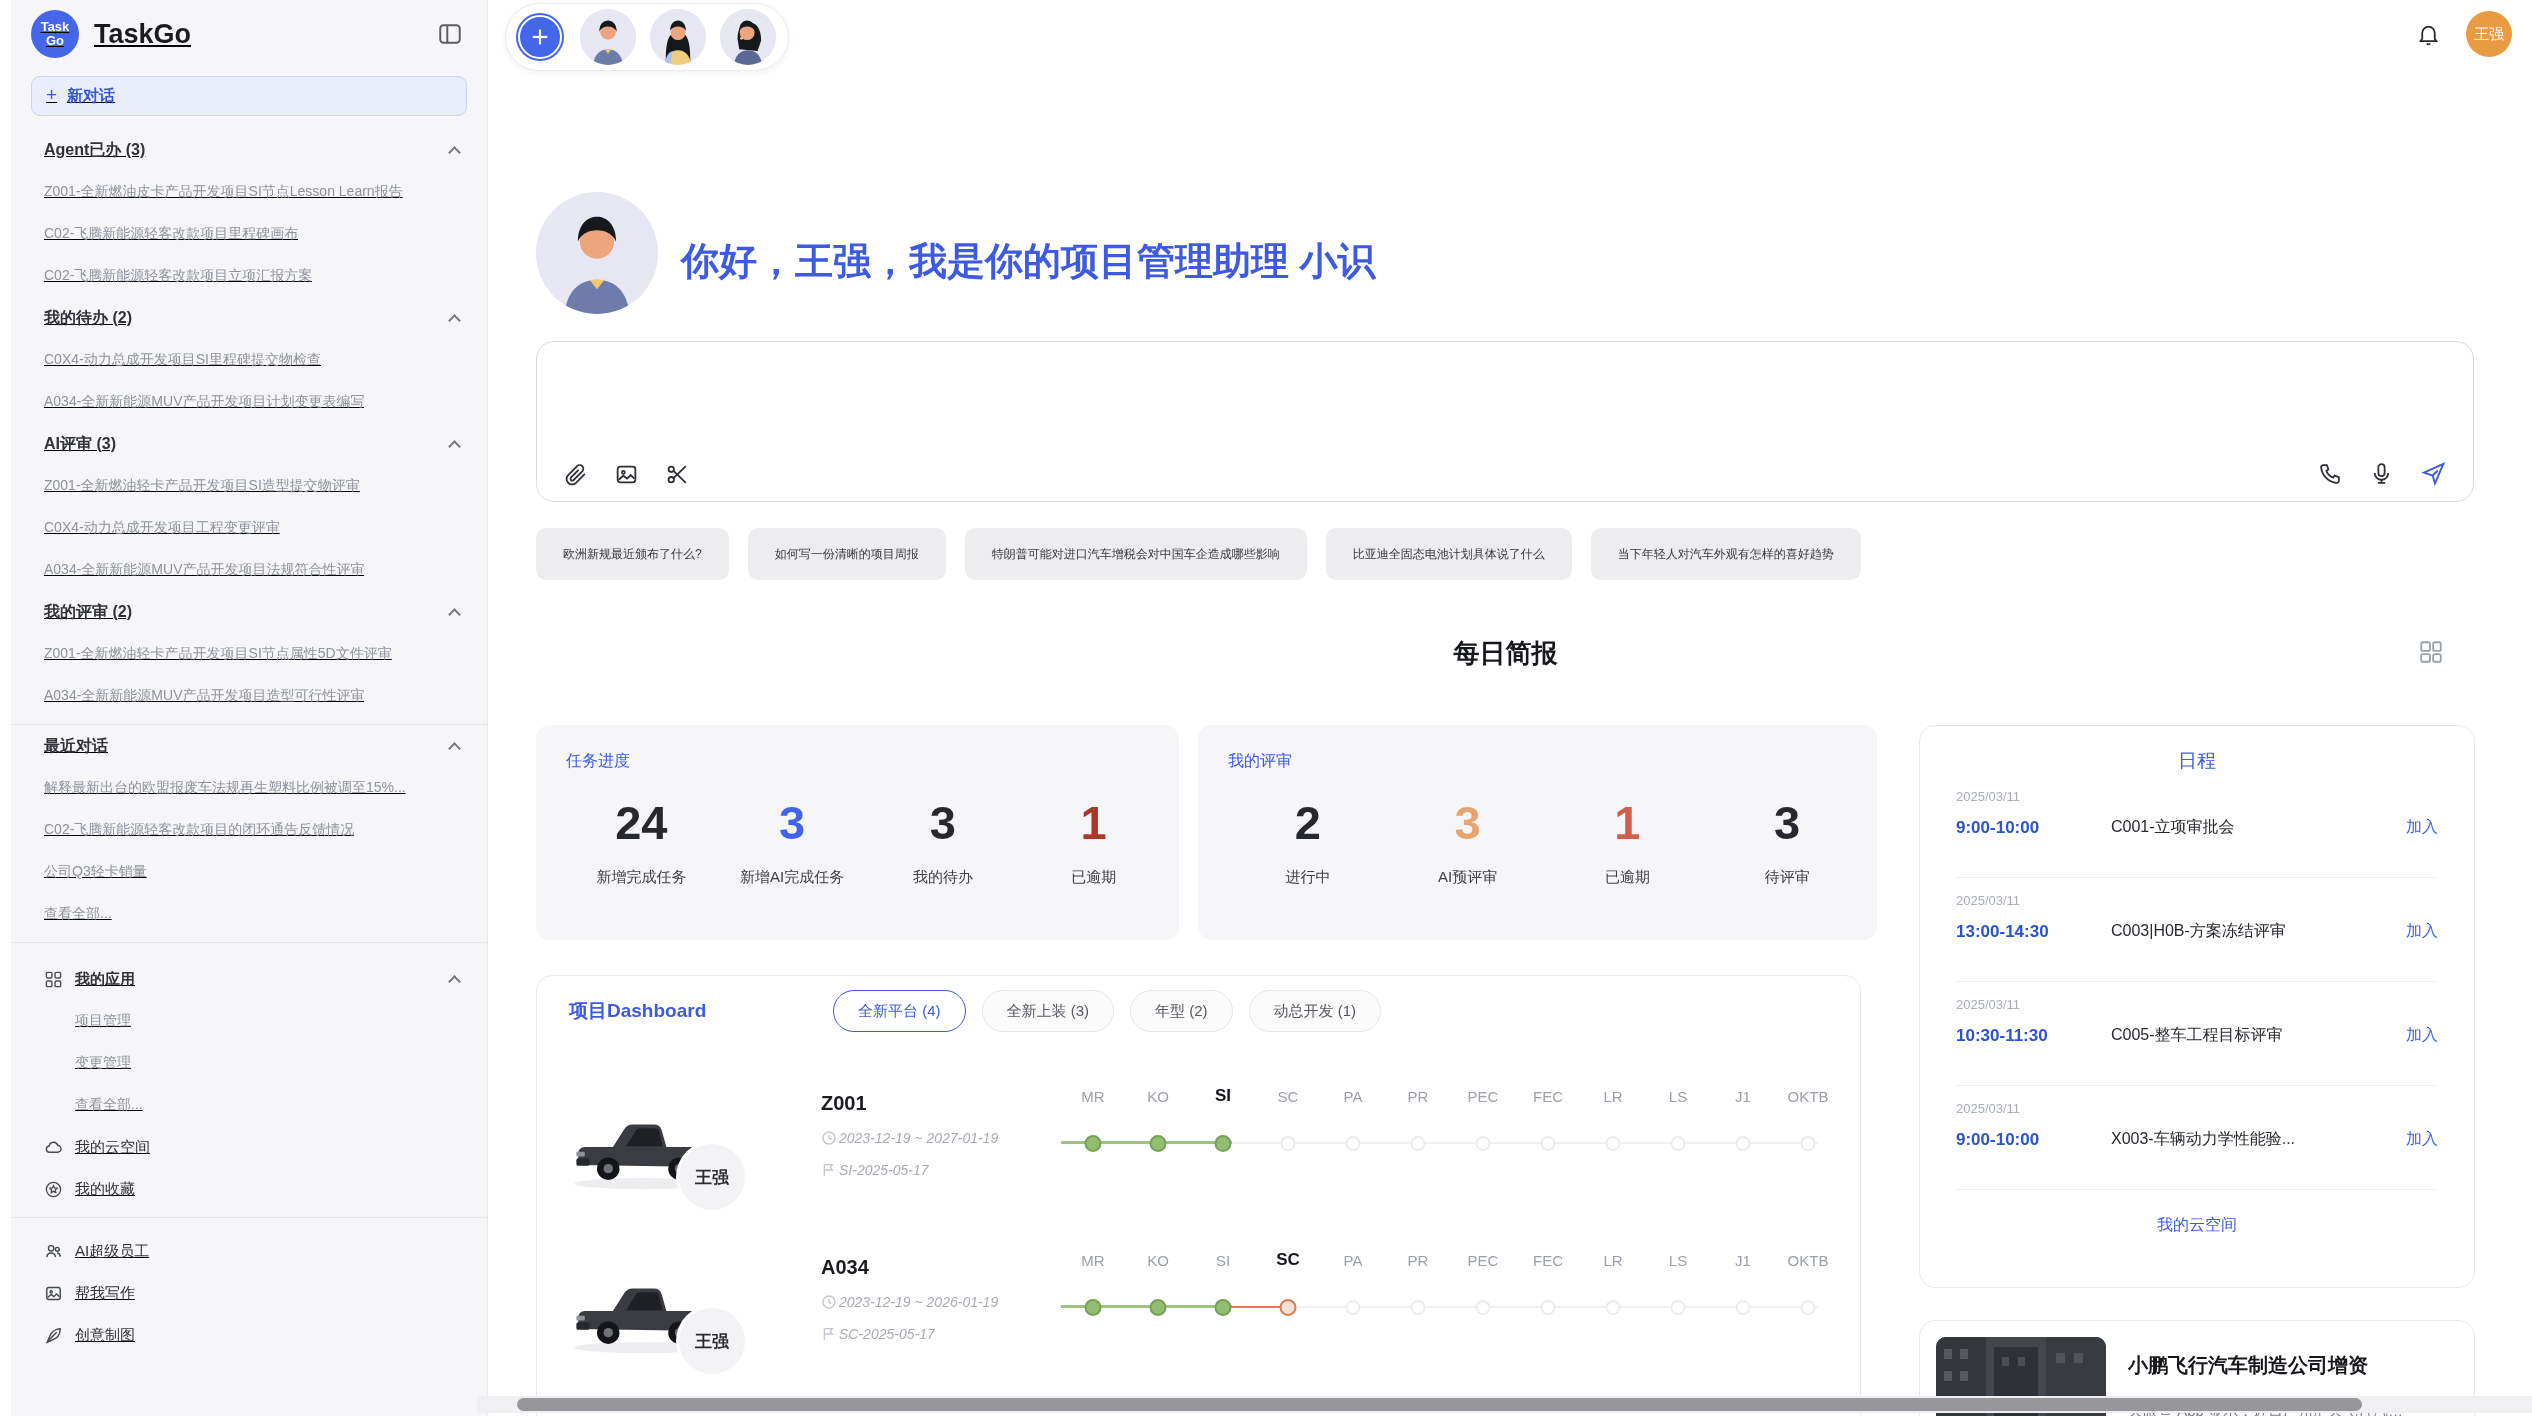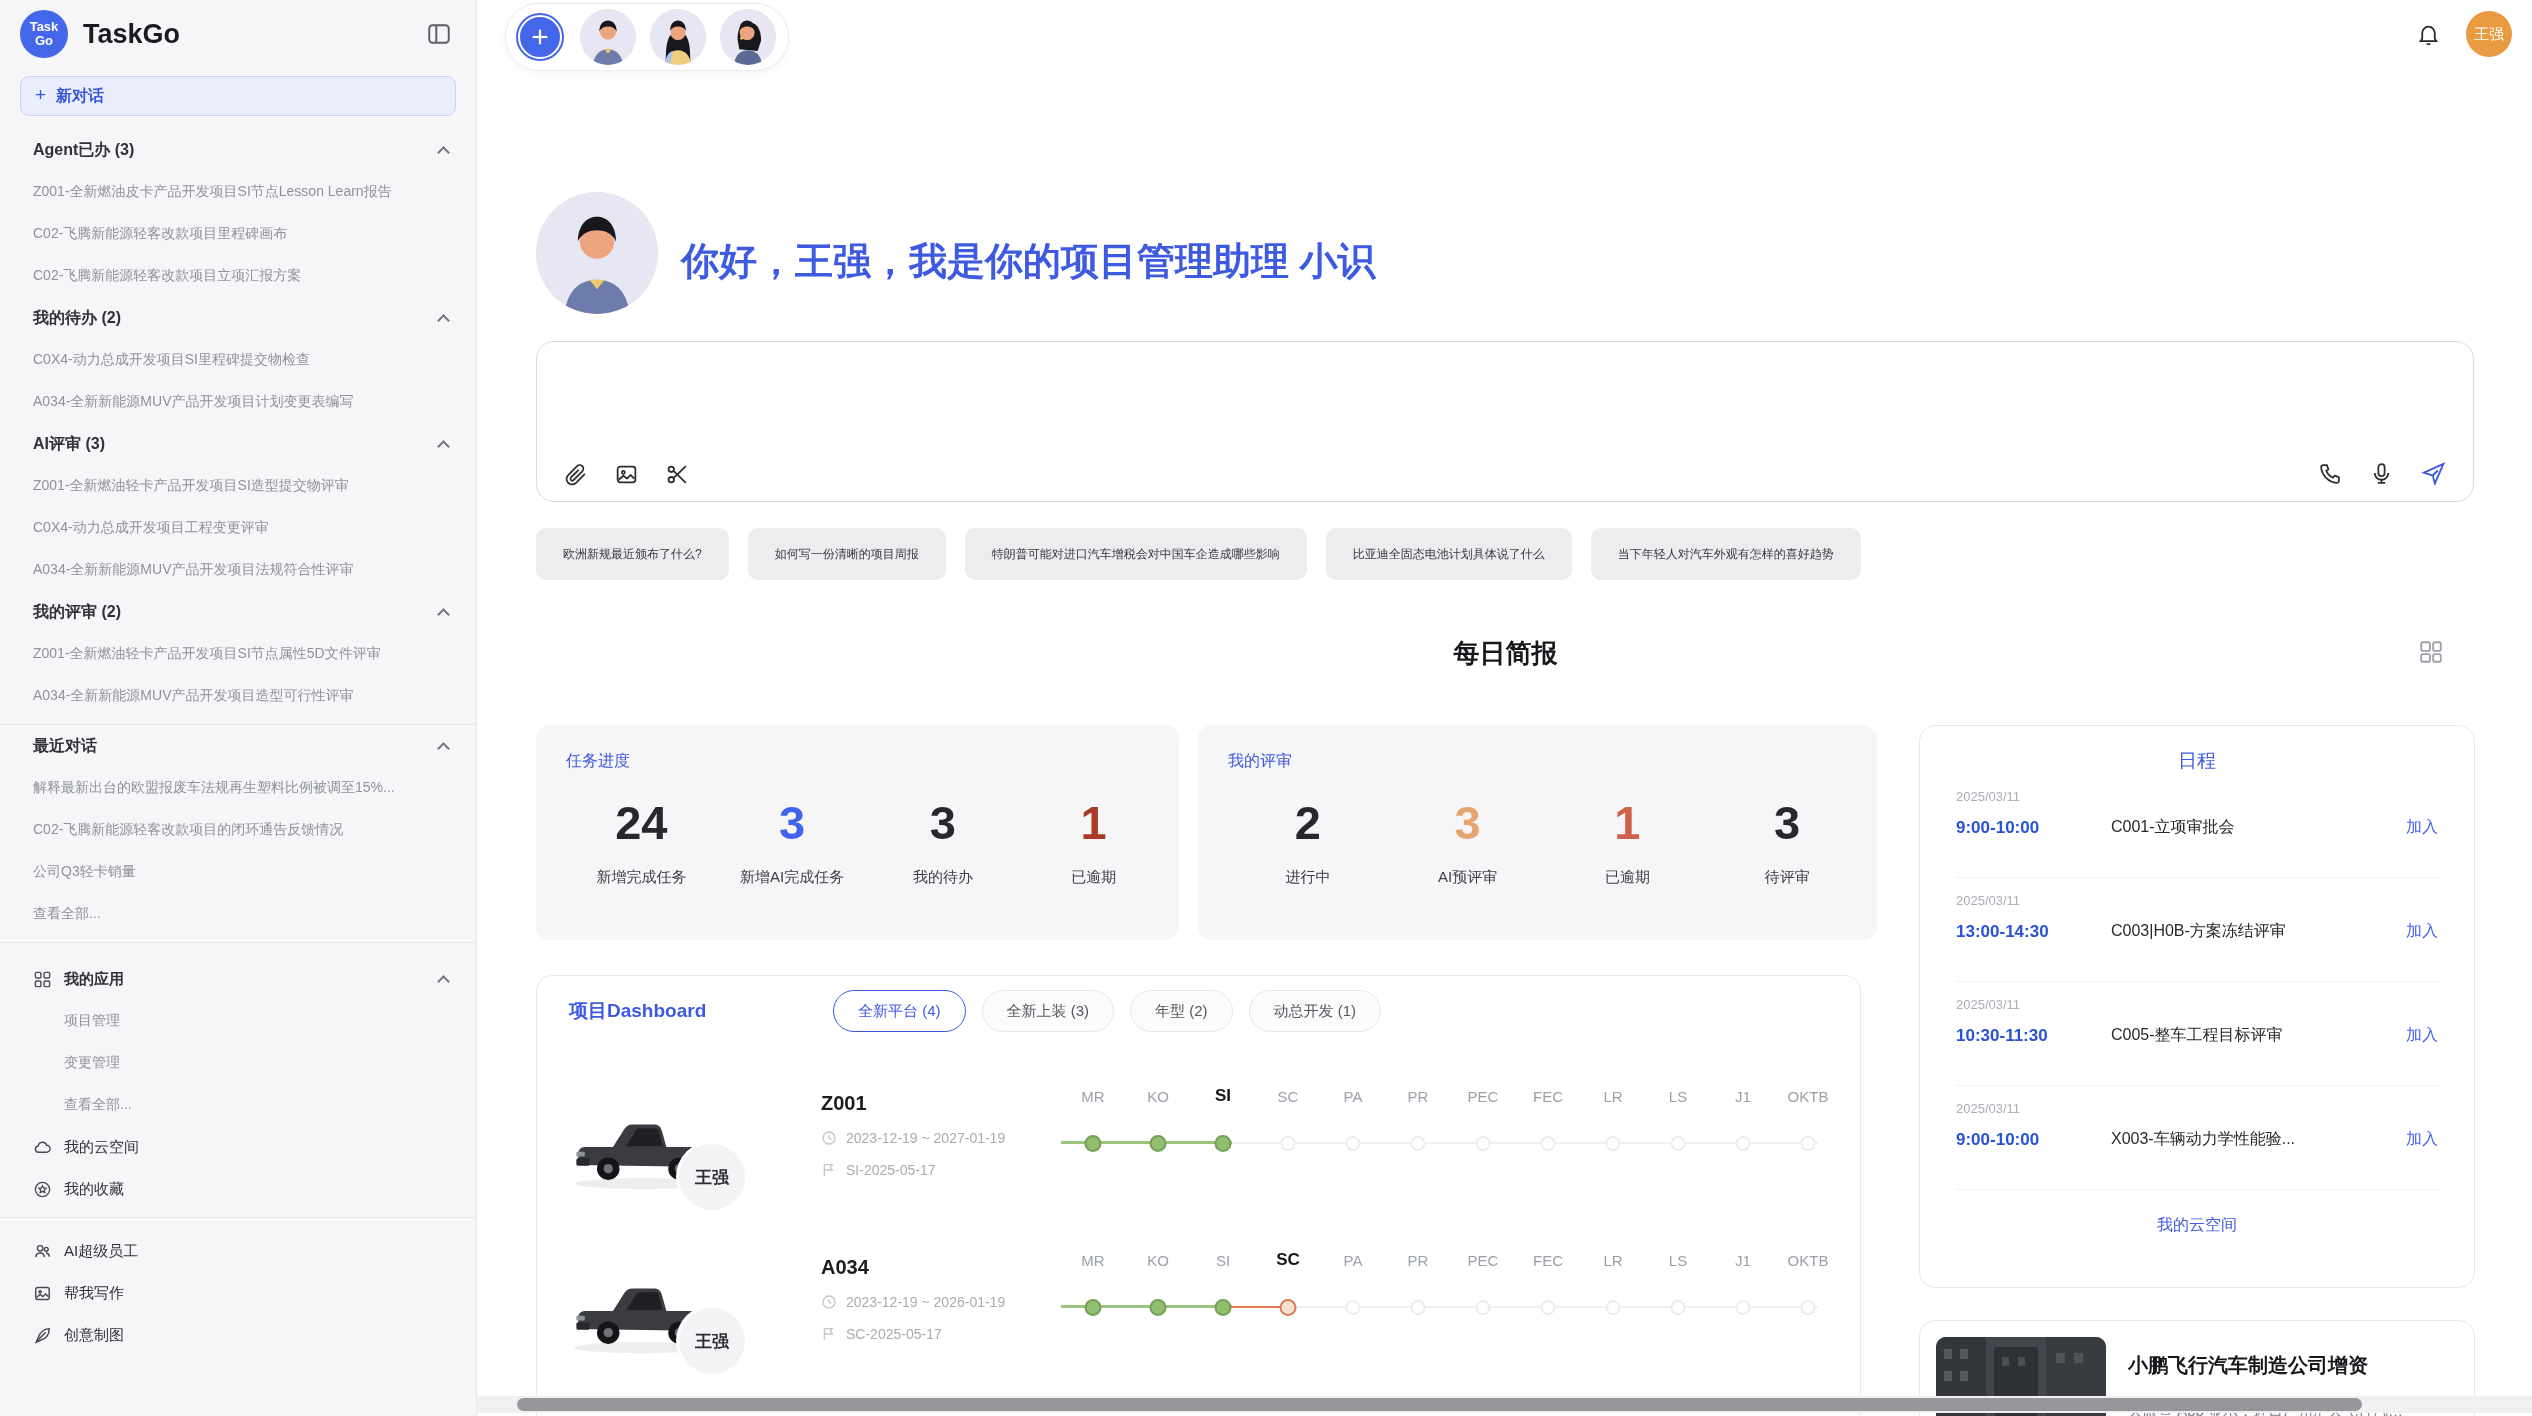--- a/index.html
+++ b/index.html
@@ -1,20 +1,20 @@
 <!DOCTYPE html>
 <html><head>
 <meta charset="utf-8">
 <style>
   html,body{margin:0;padding:0;background:#fff;}
   *{box-sizing:border-box;font-family:"Liberation Sans","DejaVu Sans",sans-serif;}
   #app{position:relative;width:2532px;height:1416px;overflow:hidden;background:#fff;}
 
   
-  .sidebar{position:absolute;left:0;top:0;width:477px;height:1416px;background:#f6f6f8;border-right:1px solid #e9e9ec;overflow:hidden;}
+  .sidebar{position:absolute;left:11px;top:0;width:477px;height:1416px;background:#f6f6f8;border-right:1px solid #e9e9ec;overflow:hidden;text-decoration:underline;}
   .side-head{display:flex;align-items:center;height:68px;padding:0 24px 0 20px;}
   .logo-circle{width:48px;height:48px;border-radius:50%;background:#4466e8;color:#fff;display:flex;flex-direction:column;align-items:center;justify-content:center;font-size:13px;line-height:14px;font-weight:600;}
   .app-title{margin-left:15px;font-size:27px;font-weight:700;color:#1a1b1f;flex:1;}
   .panel-icon{width:26px;height:26px;color:#5a5d64;cursor:pointer;}
   .new-chat{margin:8px 20px 0 20px;height:40px;border-radius:9px;background:#eaedfb;border:1px solid #c9d2f7;display:flex;align-items:center;padding:0 14px;color:#3a57d7;font-size:16px;font-weight:600;cursor:pointer;}
   .new-chat .plus-g{font-size:19px;font-weight:400;margin-right:10px;margin-top:-2px;}
   .side-list{margin-top:13px;}
   .sec-h{height:42px;display:flex;align-items:center;justify-content:space-between;padding:0 28px 0 33px;font-size:16px;font-weight:600;color:#303238;cursor:pointer;}
   .chev{width:9px;height:9px;border-left:2px solid #73767d;border-top:2px solid #73767d;transform:rotate(45deg);margin-top:4px;flex:none;}
   .sec-i{height:42px;display:flex;align-items:center;padding:0 20px 0 33px;font-size:14px;color:#8e929b;white-space:nowrap;overflow:hidden;text-overflow:ellipsis;cursor:pointer;}
@@ -69,21 +69,21 @@
   .dash-card{position:absolute;left:0;top:975px;width:1325px;height:520px;background:#fff;border:1px solid #e9e9ec;border-radius:16px;}
   .dash-title{position:absolute;left:32px;top:22px;font-size:19px;font-weight:600;color:#3d5ae1;}
   .dash-tabs{position:absolute;left:296px;top:14px;display:flex;gap:16px;}
   .tab{height:42px;border-radius:21px;display:flex;align-items:center;padding:0 24px;font-size:15px;border:1.5px solid #e7e7ea;color:#55585e;background:#fbfbfc;white-space:nowrap;cursor:pointer;}
   .tab.active{border-color:#3d5ae1;color:#3d5ae1;background:#fff;}
   .proj-row{position:absolute;left:0;width:100%;height:164px;cursor:pointer;}
   .proj-row.r0{top:110px;} .proj-row.r1{top:274px;}
   .car{position:absolute;left:30px;top:12px;width:150px;height:100px;}
   .owner-badge{position:absolute;left:142px;top:58px;width:66px;height:66px;border-radius:50%;background:#f3f3f5;box-shadow:0 0 0 3px #fff;display:flex;align-items:center;justify-content:center;font-size:17px;font-weight:600;color:#2a2c31;}
   .proj-name{position:absolute;left:284px;top:6px;font-size:20px;font-weight:700;color:#1b1c20;}
-  .proj-meta{position:absolute;left:284px;display:flex;align-items:center;gap:9px;font-size:14px;color:#a8abb2;white-space:nowrap;}
+  .proj-meta{position:absolute;left:284px;display:flex;align-items:center;gap:2px;font-size:14px;color:#a8abb2;white-space:nowrap;font-style:italic;}
   .proj-meta.d{top:44px;} .proj-meta.f{top:76px;}
   .proj-meta svg{width:16px;height:16px;color:#c3c6cc;flex:none;}
   .mtrack{position:absolute;left:524px;top:0;width:757px;height:164px;}
   .mline{position:absolute;top:56px;left:0;height:2px;background:#f1f1f3;width:100%;}
   .mline.green{top:55px;height:3px;background:#9cc47e;}
   .mline.red{background:#e07a52;}
   .mlabel{position:absolute;top:2px;transform:translateX(-50%);font-size:15px;color:#9b9fa7;}
   .mlabel.cur{font-size:17px;font-weight:700;color:#141519;top:0;}
   .mdot{position:absolute;top:50px;width:15px;height:15px;border-radius:50%;background:#fff;border:2px solid #ececee;transform:translateX(-50%);}
   .mdot.done{width:17px;height:17px;top:49px;background:#93be71;border:2px solid #75a055;}

